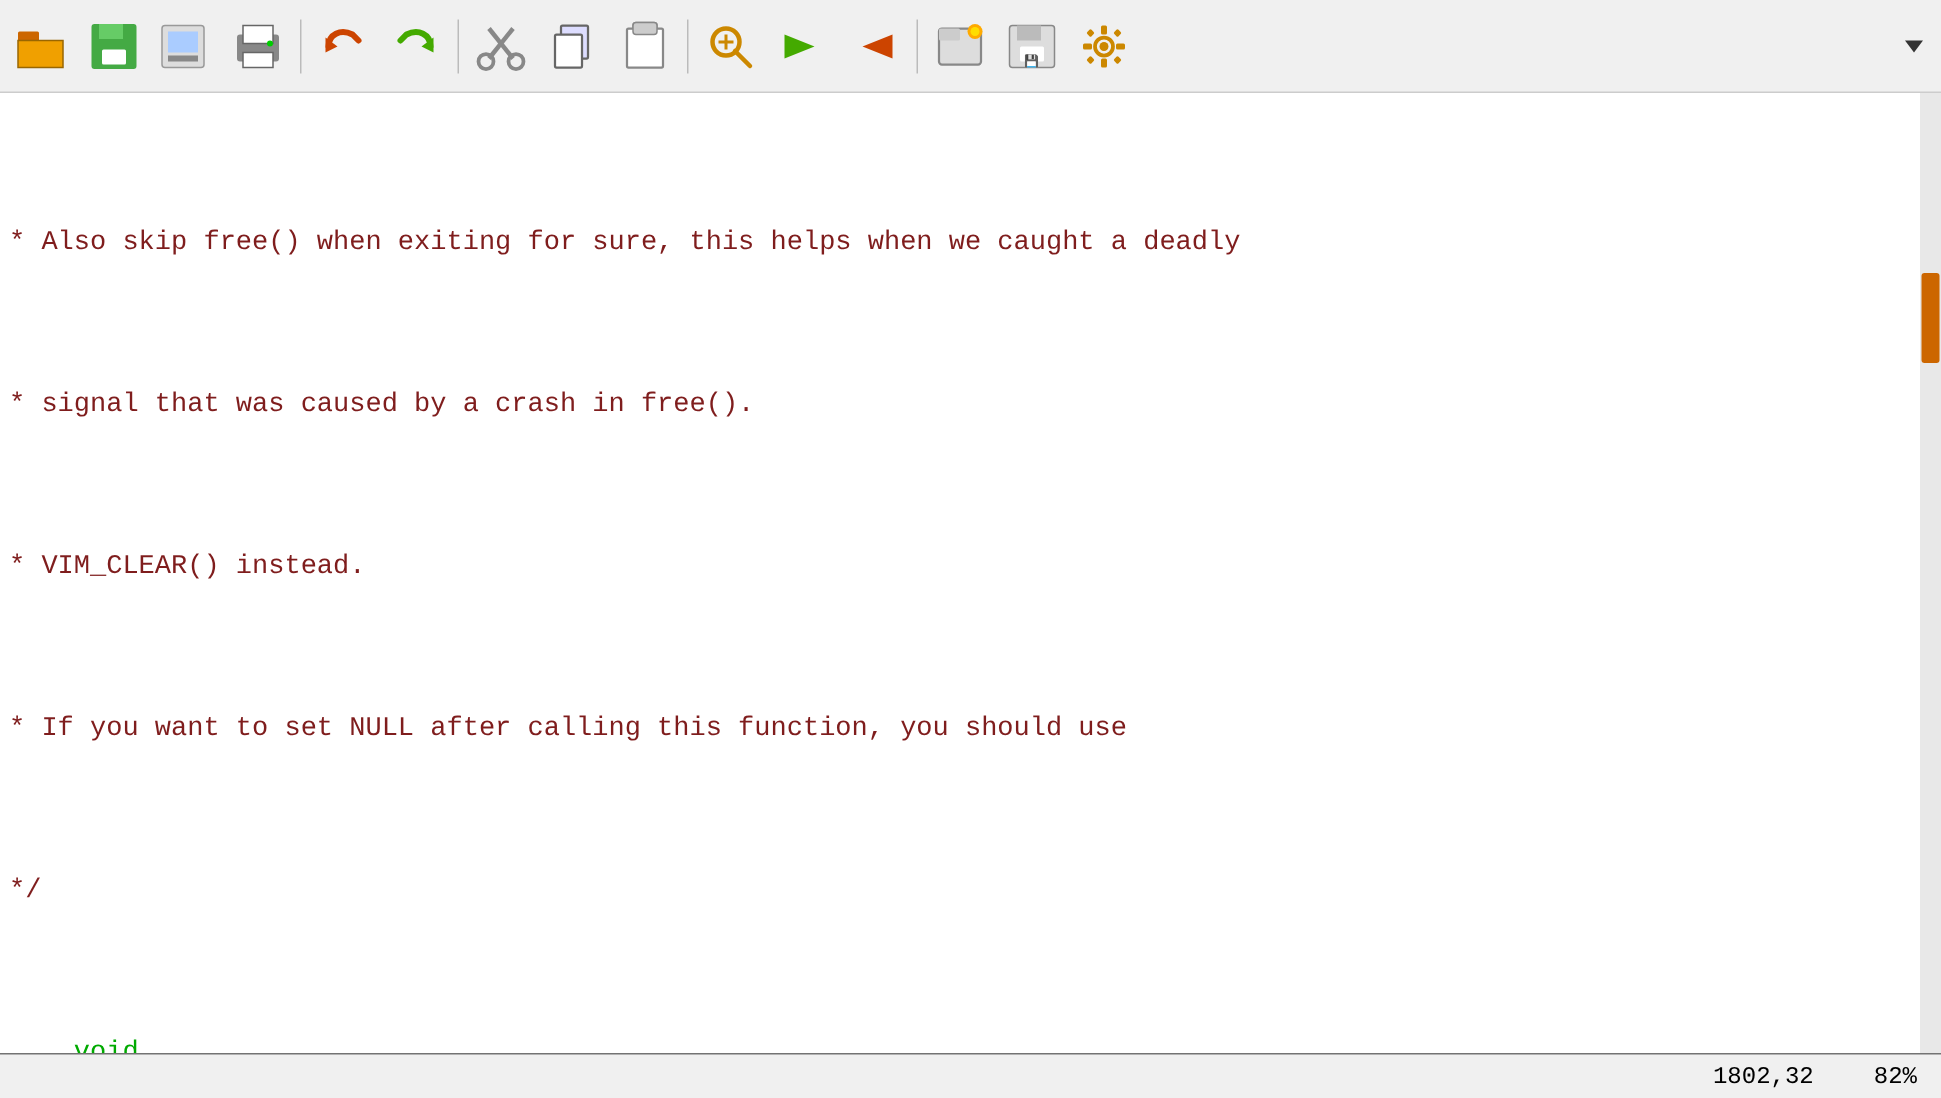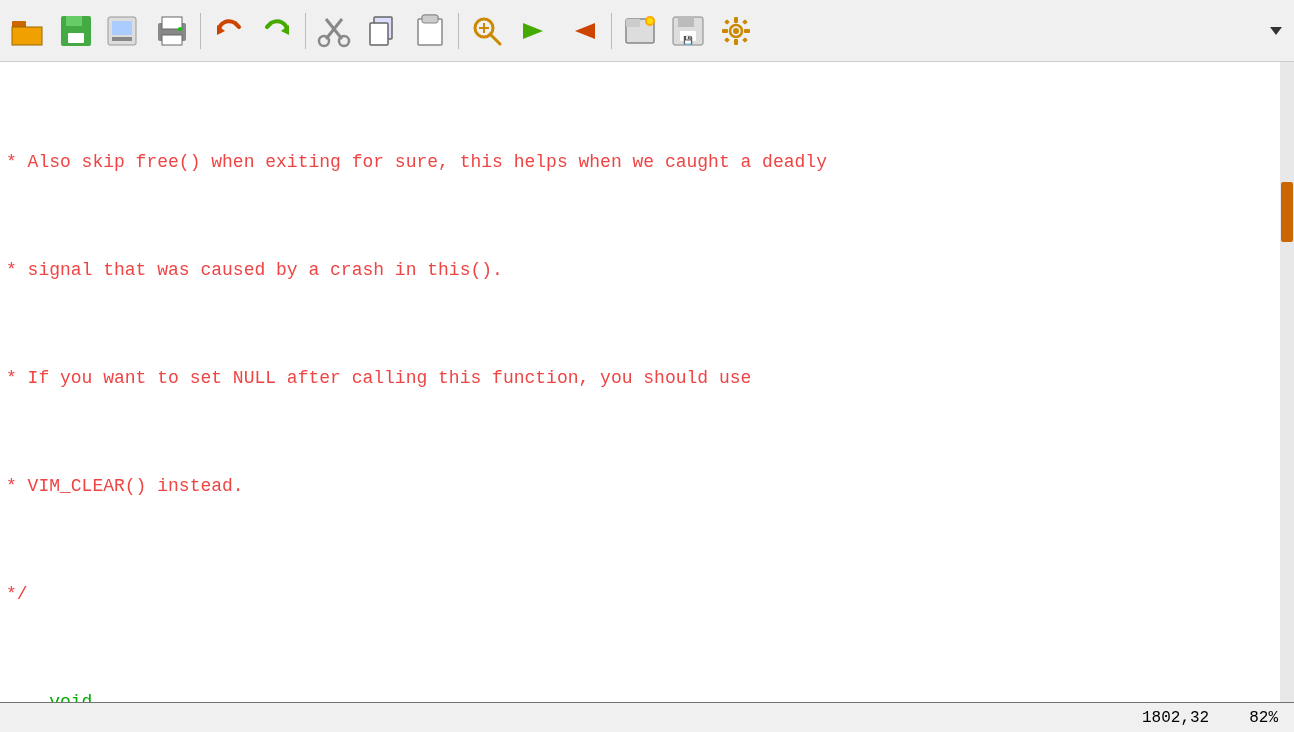--- a/index.html
+++ b/index.html
@@ -113,21 +113,21 @@
       display: flex;
       align-items: center;
       justify-content: flex-end;
       padding: 0 16px;
       font-family: 'Courier New', Courier, monospace;
       font-size: 16px;
       gap: 40px;
     }
 
     
-    .c-comment { color: #ef4444; }
+    .c-comment { color: #7f1d1d; }
     .c-type { color: #00aa00; }
 
     .code-line {
       display: block;
       min-height: 1.5em;
     }
   </style>
 </head>
 <body>
 
@@ -275,25 +275,25 @@
     </svg>
   </div>
 </div>
 
 <div class="editor-container">
   <div class="editor-main">
     <div class="code-area">
       
       <span class="code-line"><span class="c-comment">* Also skip free() when exiting for sure, this helps when we caught a deadly</span></span>
       
-      <span class="code-line"><span class="c-comment">* signal that was caused by a crash in this().</span></span>
+      <span class="code-line"><span class="c-comment">* signal that was caused by a crash in free().</span></span>
+      
+      <span class="code-line"><span class="c-comment">* VIM_CLEAR() instead.</span></span>
       
       <span class="code-line"><span class="c-comment">* If you want to set NULL after calling this function, you should use</span></span>
-      
-      <span class="code-line"><span class="c-comment">* VIM_CLEAR() instead.</span></span>
       
       <span class="code-line"><span class="c-comment">*/</span></span>
       
       <span class="code-line">    <span class="c-type">void</span></span>
       
       
       
       
       
       

